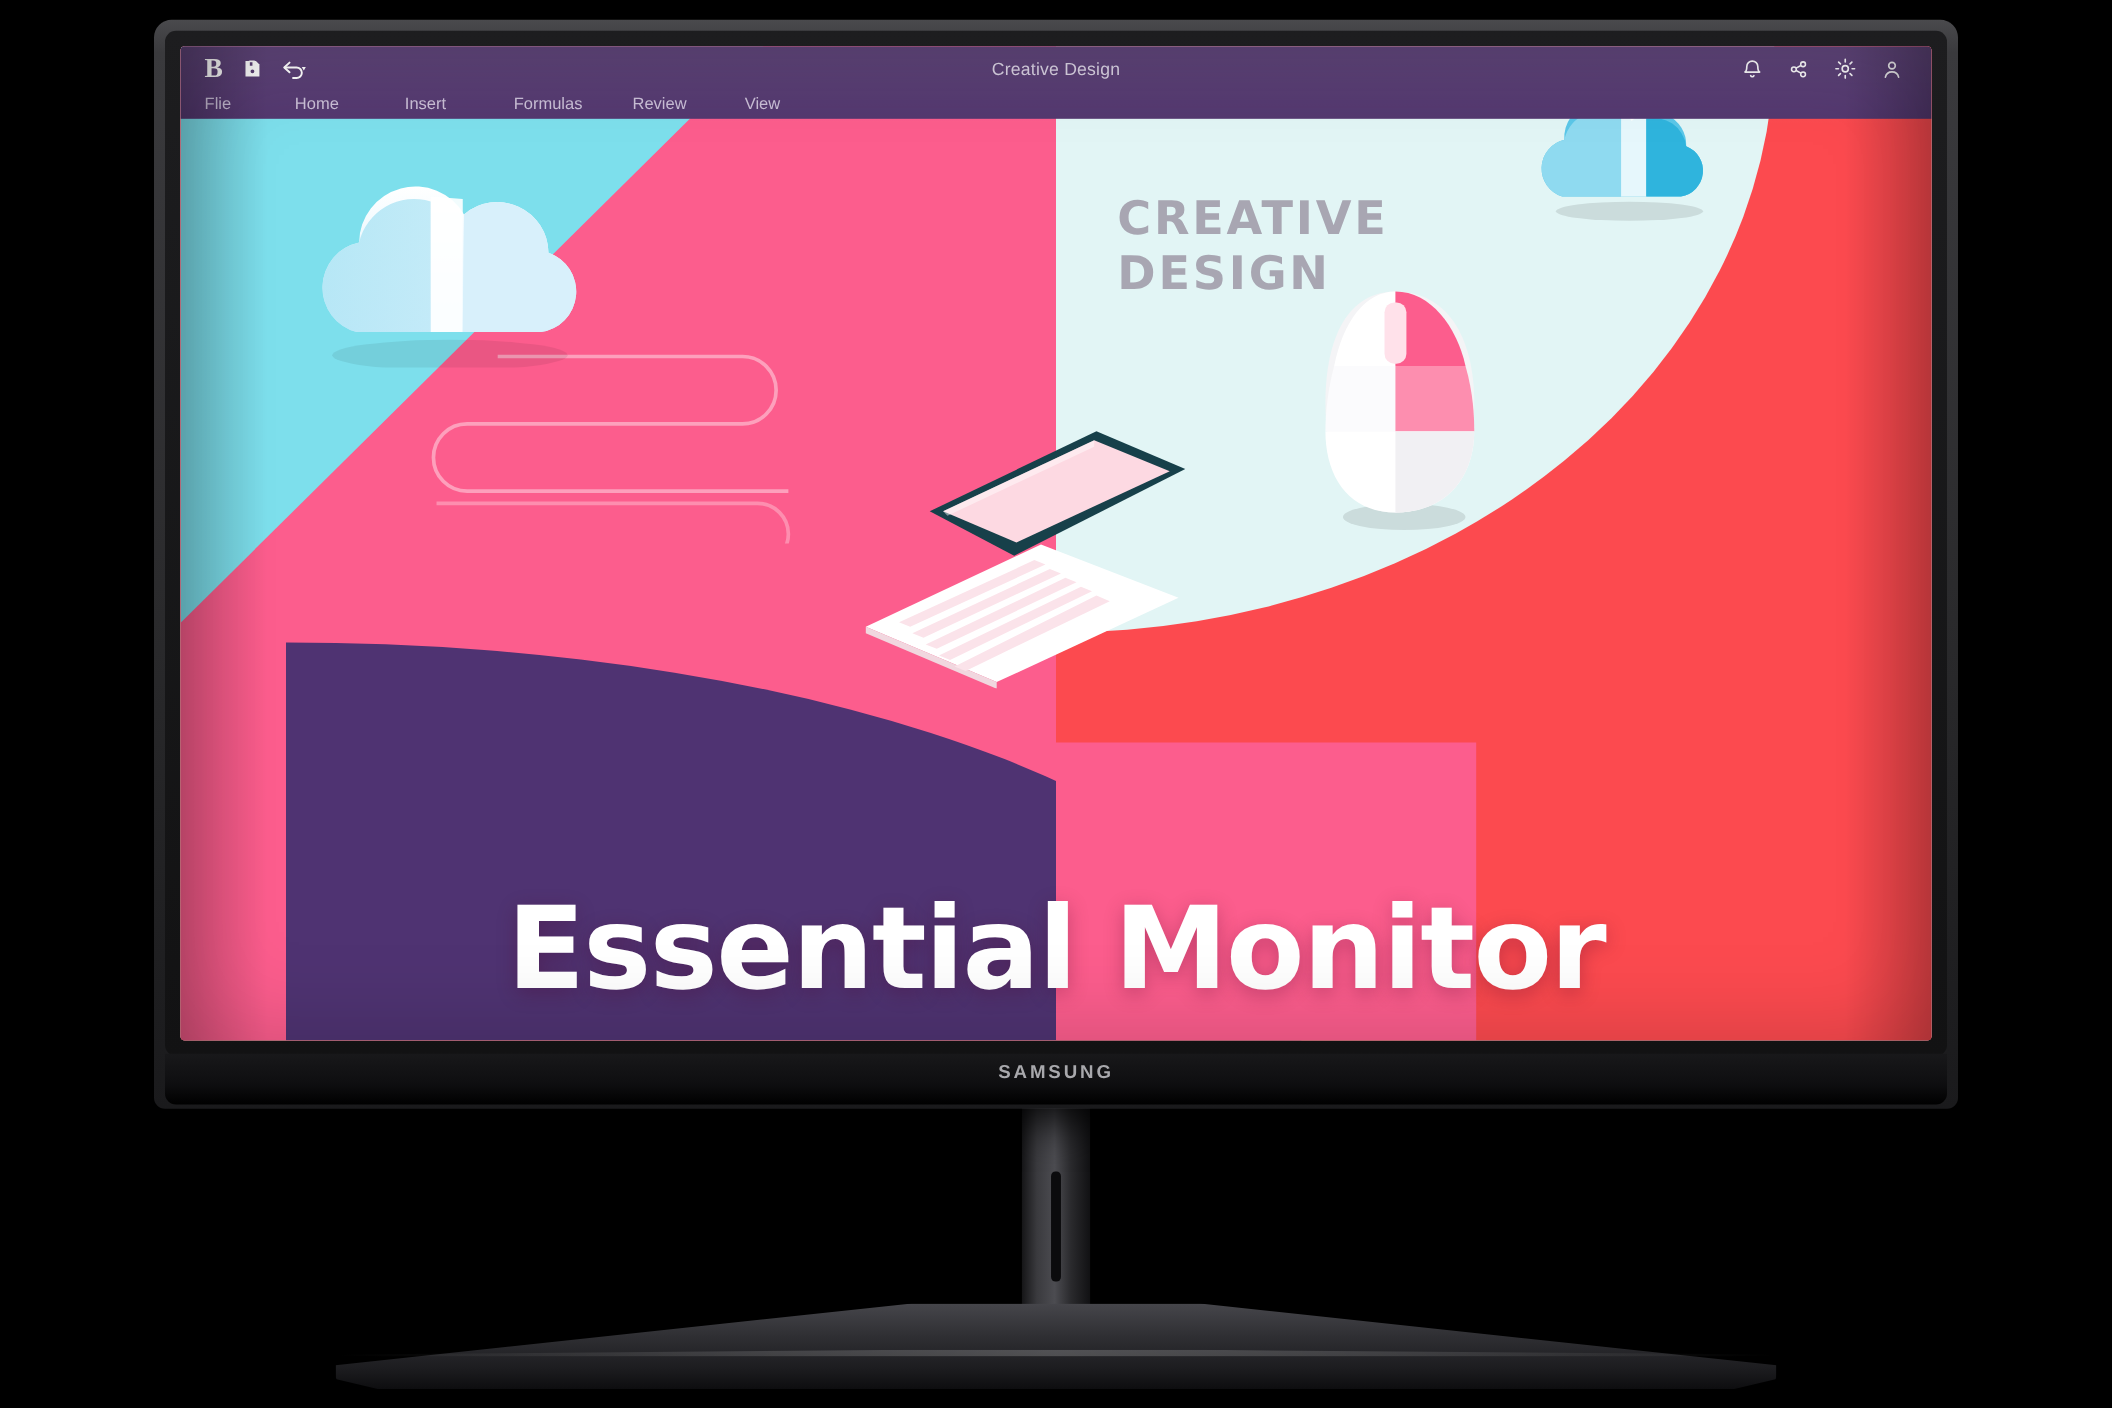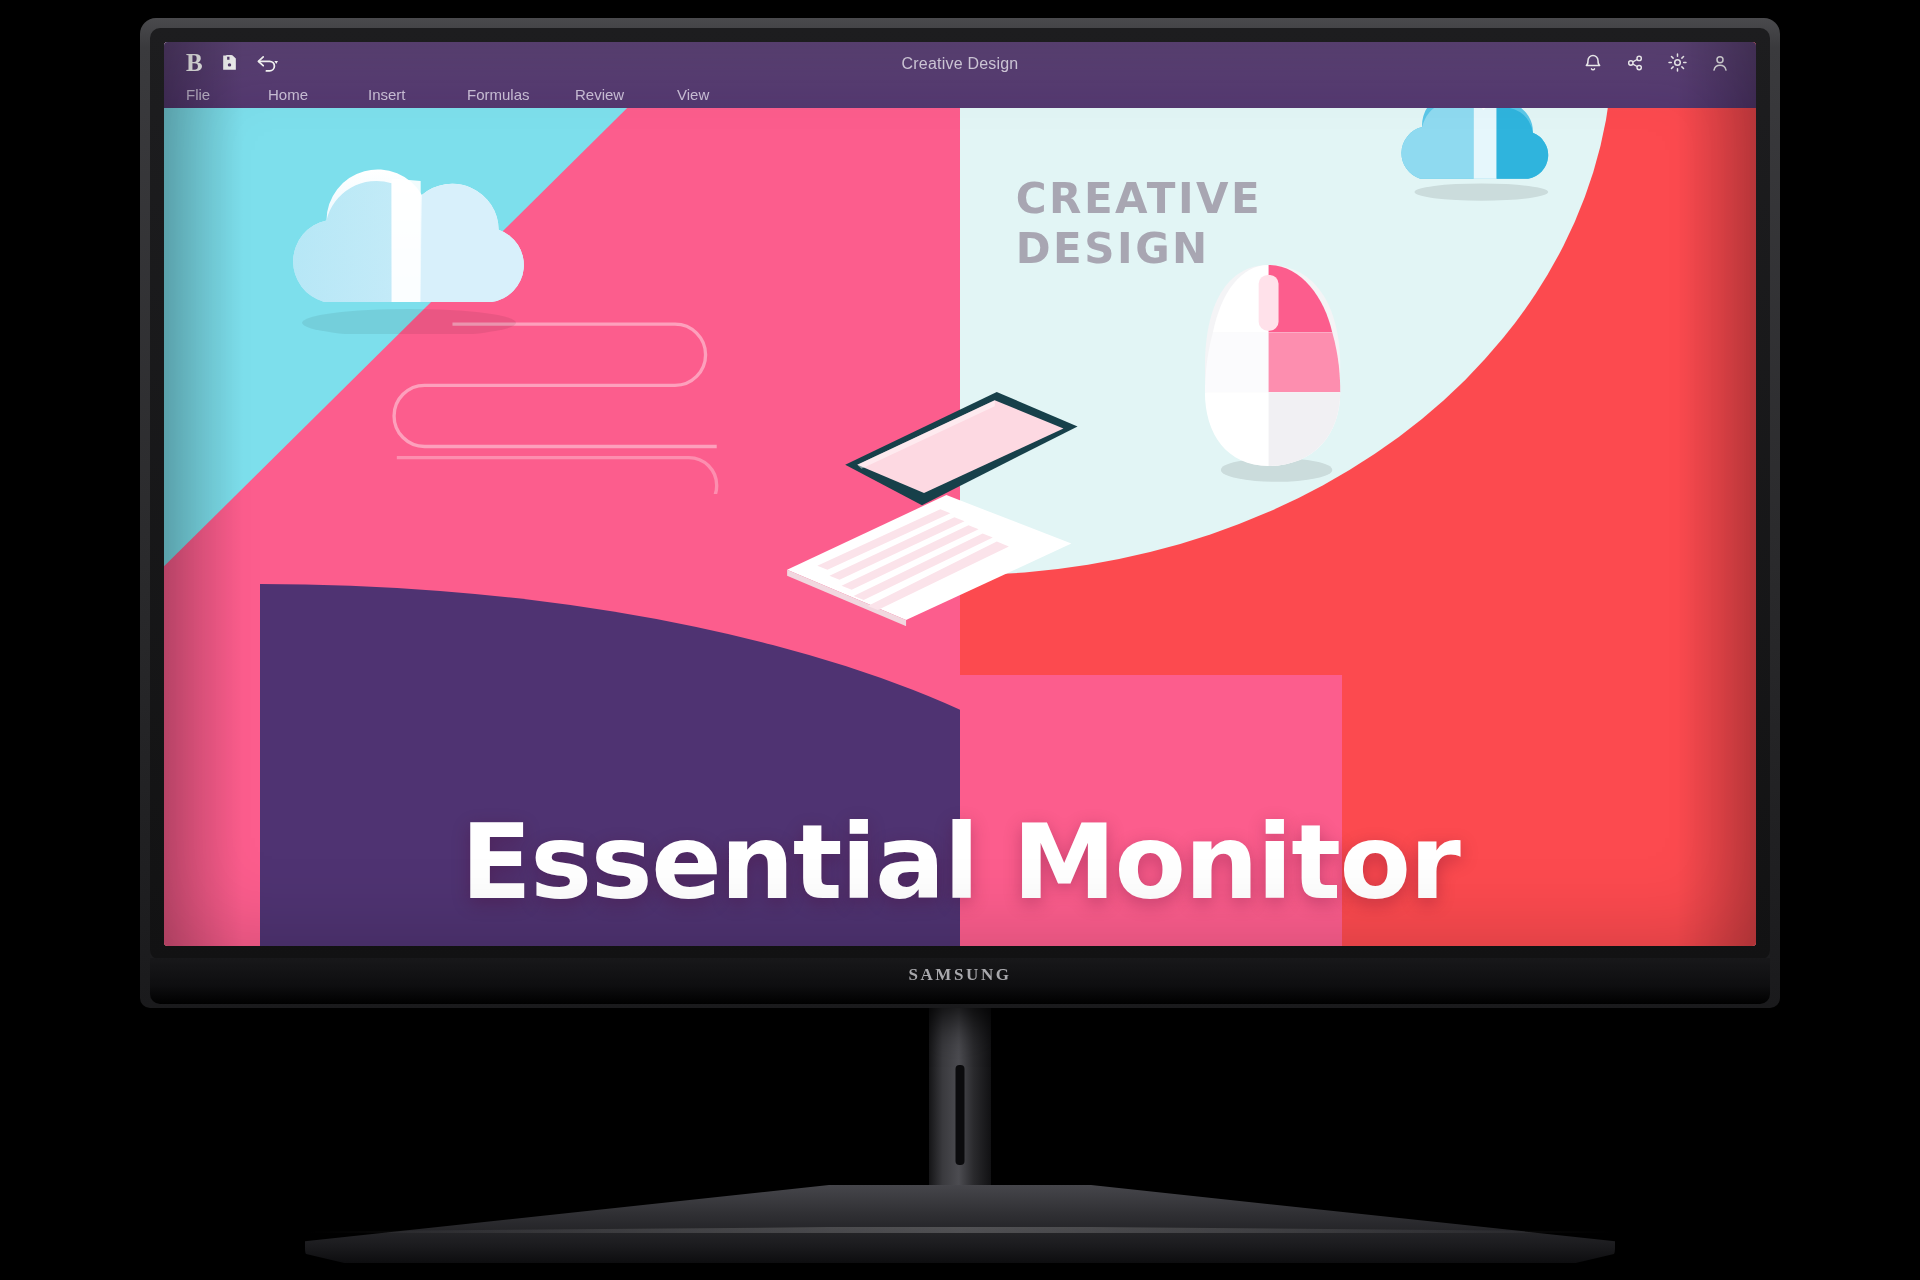--- a/index.html
+++ b/index.html
@@ -26,21 +26,21 @@
     border-radius:4px; overflow:hidden; background:#ffe8ee;
   }
   #chinbar{
     position:absolute; left:10px; right:10px; bottom:4px; height:46px;
     border-radius:0 0 10px 10px;
     background:linear-gradient(180deg,#18181a 0%,#0e0e10 60%,#000 100%);
   }
   #brand{
     position:absolute; left:50%; top:7px; transform:translateX(-50%);
     color:#a8a8ac; font-size:17px; font-weight:bold; letter-spacing:2.6px;
-    font-family:Liberation Serif, serif;
+    font-family:Liberation Sans, sans-serif;
   }
 
   
   #neck{
     position:absolute; left:50%; top:1000px; transform:translateX(-50%);
     width:62px; height:200px;
     background:linear-gradient(90deg,#151517 0%,#3a3a3e 22%,#4c4c51 48%,#2a2a2d 72%,#111113 100%);
     border-radius:3px;
   }
   #neckslot{

